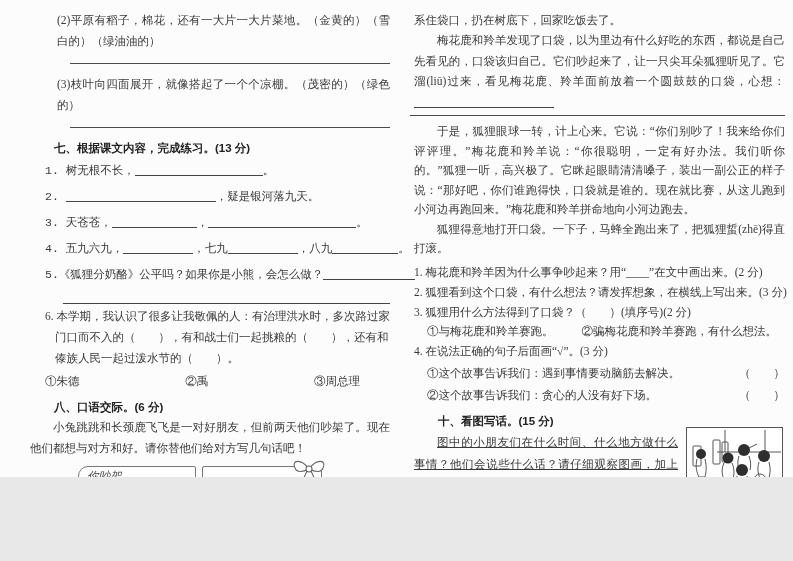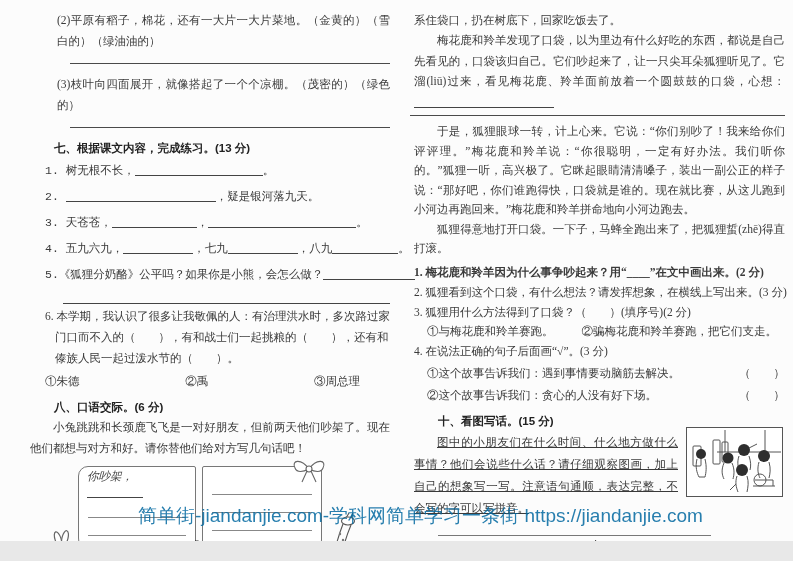--- a/index.html
+++ b/index.html
@@ -1,17 +1,17 @@
 <!DOCTYPE html>
 <html><head>
 <meta charset="utf-8">
 <style>
   html,body { margin:0; padding:0; background:#e8e8e8; }
   .sheet {
-    position:relative; width:793px; height:541px; background:#fcfcfc;
+    position:relative; width:793px; height:477px; background:#fcfcfc;
     overflow:hidden; font-family:"Liberation Serif","DejaVu Serif",serif;
     color:#3a3a3a; font-size:11.5px;
   }
   .col { position:absolute; top:0; box-sizing:border-box; }
   .col-left  { left:0;   width:396px; padding:10px 6px 0 30px; }
   .col-right { left:398px; width:395px; padding:10px 8px 0 16px; }
 
   .h { font-family:"Liberation Sans","DejaVu Sans",sans-serif; font-weight:700; color:#222; }
   .sec-head { line-height:20px; margin-top:6px;margin-left:24px; }
 
@@ -175,26 +175,26 @@
     <div class="para" style="line-height:20px;">系住袋口，扔在树底下，回家吃饭去了。</div>
 
     <div class="para indent2" style="line-height:20.5px;">
       <span>梅花鹿和羚羊发现了口袋，以为里边有什么好吃的东西，都说是自己先看见的，口袋该归自己。它们吵起来了，让一只尖耳朵狐狸听见了。它溜(liū)过来，看见梅花鹿、羚羊面前放着一个圆鼓鼓的口袋，心想：</span><span class="blank" style="width:140px"></span>
     </div>
     <div class="rule-full"></div>
 
     <div class="para indent2" style="line-height:19.5px;">于是，狐狸眼球一转，计上心来。它说：“你们别吵了！我来给你们评评理。”梅花鹿和羚羊说：“你很聪明，一定有好办法。我们听你的。”狐狸一听，高兴极了。它眯起眼睛清清嗓子，装出一副公正的样子说：“那好吧，你们谁跑得快，口袋就是谁的。现在就比赛，从这儿跑到小河边再跑回来。”梅花鹿和羚羊拼命地向小河边跑去。</div>
     <div class="para indent2" style="line-height:19.5px;">狐狸得意地打开口袋。一下子，马蜂全跑出来了，把狐狸蜇(zhē)得直打滚。</div>
 
-    <div class="qline" style="margin-top:3px;font-weight:bold;">1. 梅花鹿和羚羊因为什么事争吵起来？用“____”在文中画出来。(2 分)</div>
+    <div class="qline" style="margin-top:3px;">1. 梅花鹿和羚羊因为什么事争吵起来？用“____”在文中画出来。(2 分)</div>
     <div class="qline">2. 狐狸看到这个口袋，有什么想法？请发挥想象，在横线上写出来。(3 分)</div>
     <div class="qline">3. 狐狸用什么方法得到了口袋？（　　）(填序号)(2 分)</div>
     <div class="q-opts">
       <span>①与梅花鹿和羚羊赛跑。</span>
-      <span>②骗梅花鹿和羚羊赛跑，把它们支走。</span>
+      <span>②骗梅花鹿和羚羊赛跑，有什么想法。</span>
     </div>
     <div class="qline">4. 在说法正确的句子后面画“√”。(3 分)</div>
     <div class="q4row">
       <span>①这个故事告诉我们：遇到事情要动脑筋去解决。</span>
       <span>（　　）</span>
     </div>
     <div class="q4row">
       <span>②这个故事告诉我们：贪心的人没有好下场。</span>
       <span>（　　）</span>
     </div>

